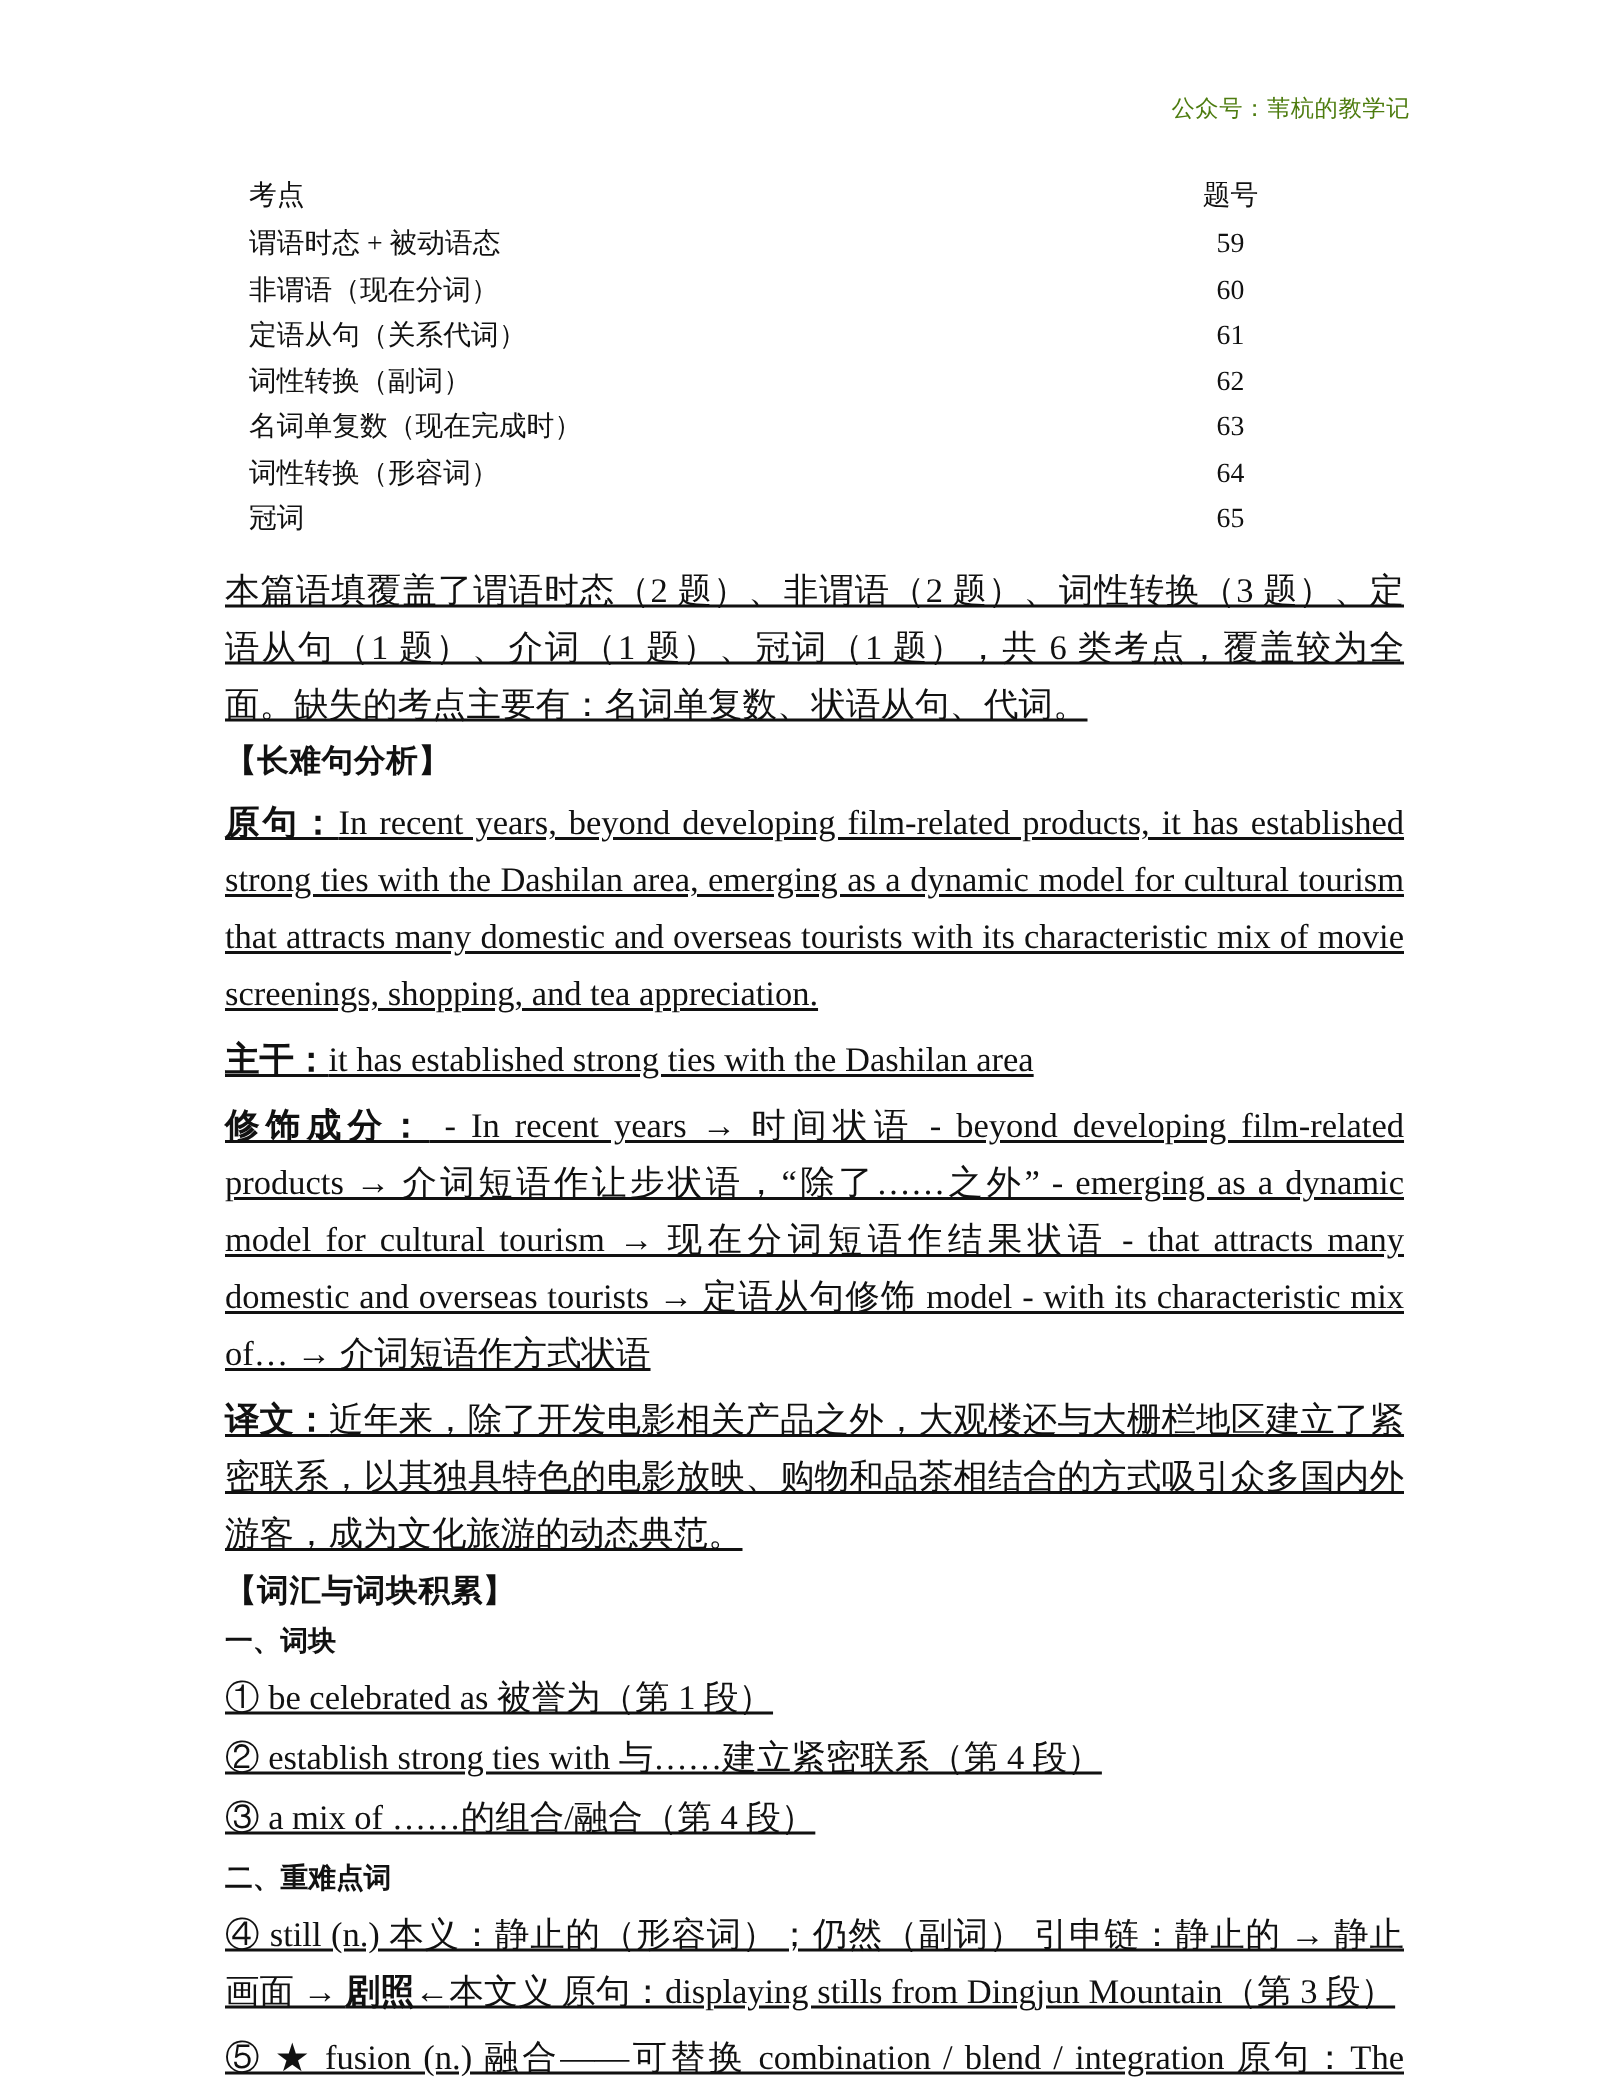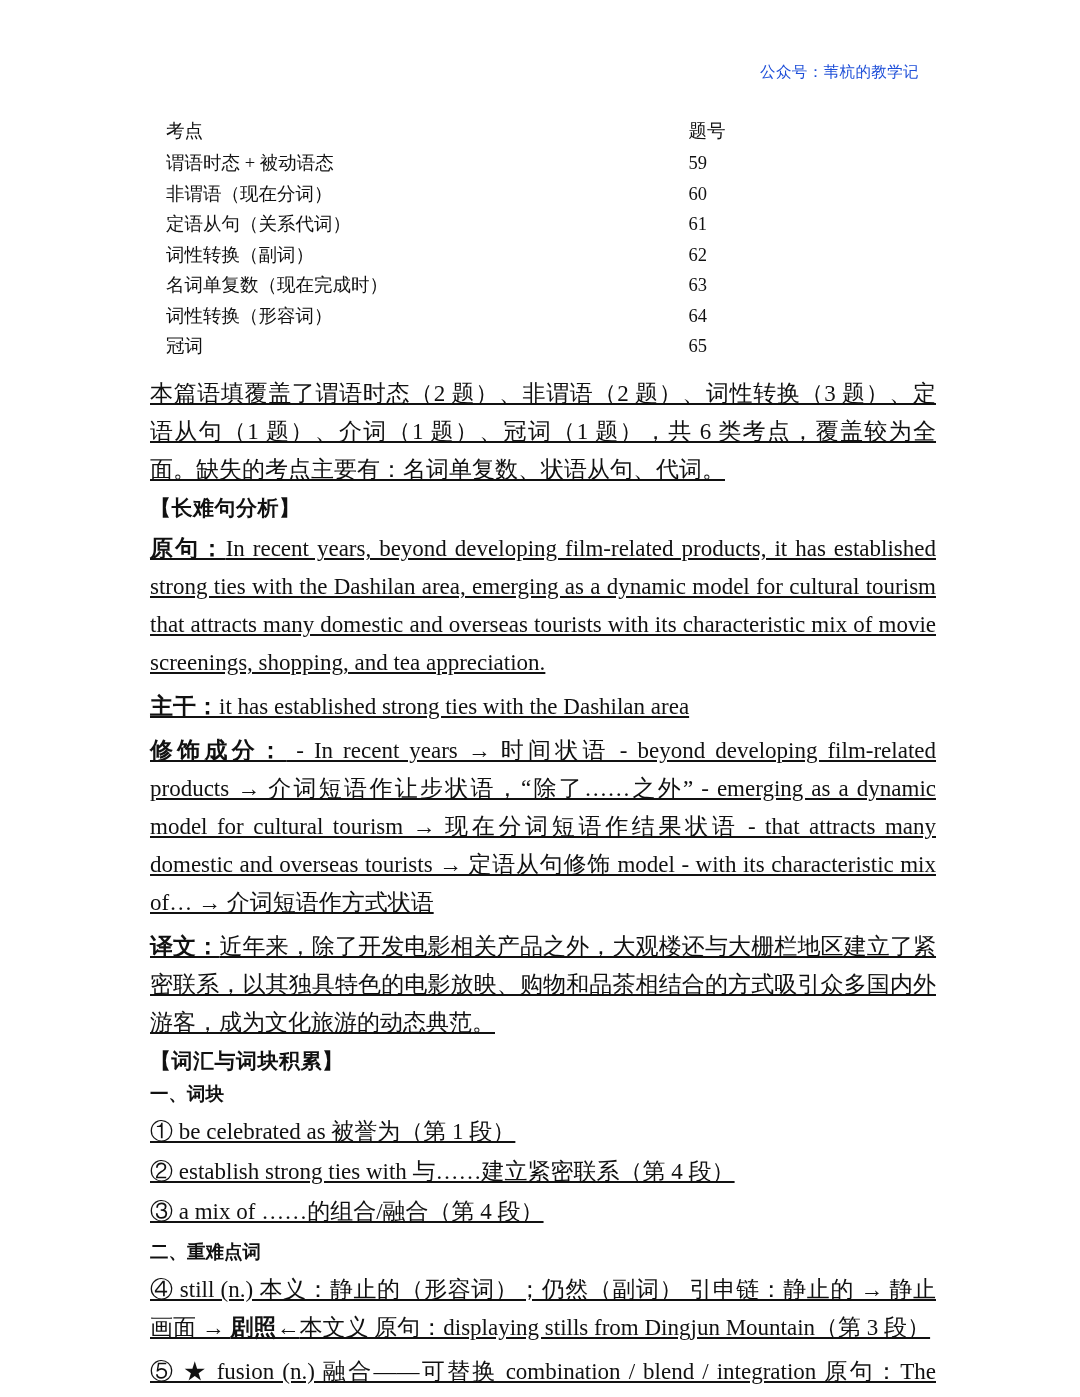--- a/index.html
+++ b/index.html
@@ -21,24 +21,24 @@
     width: 1080px;
     height: 1397px;
     box-sizing: border-box;
     padding: 0;
   }
 
   
   .doc-header {
     position: absolute;
     top: 62px;
-    right: 161px;
+    right: 140px;
     font-family: "Liberation Sans", "DejaVu Sans", sans-serif;
     font-size: 15.5px;
-    color: #1d4ed8;
+    color: #4d7c0f;
     letter-spacing: 0.4px;
     white-space: nowrap;
   }
 
   
   .content {
     position: absolute;
     left: 150px;
     top: 122px;
     width: 786px;
@@ -51,21 +51,21 @@
     font-size: 18.5px;
     margin: 0 0 8px 16px;
   }
   .kp-table td {
     padding: 0 0 11px 0;
     vertical-align: baseline;
     line-height: 1.05;
     font-family: "Liberation Serif", "DejaVu Serif", serif;
   }
   .kp-table td.c-point { width: 238px; white-space: nowrap; }
-  .kp-table td.c-num   { width: 120px; }
+  .kp-table td.c-num   { width: 120px; text-align: center; }
   .kp-table tr.kp-head td { padding-bottom: 13px; }
 
   
   p.body {
     font-size: 23px;
     line-height: 1.65;
     margin: 0 0 6px 0;
     text-align: justify;
     text-justify: inter-ideograph;
     text-decoration: underline;

